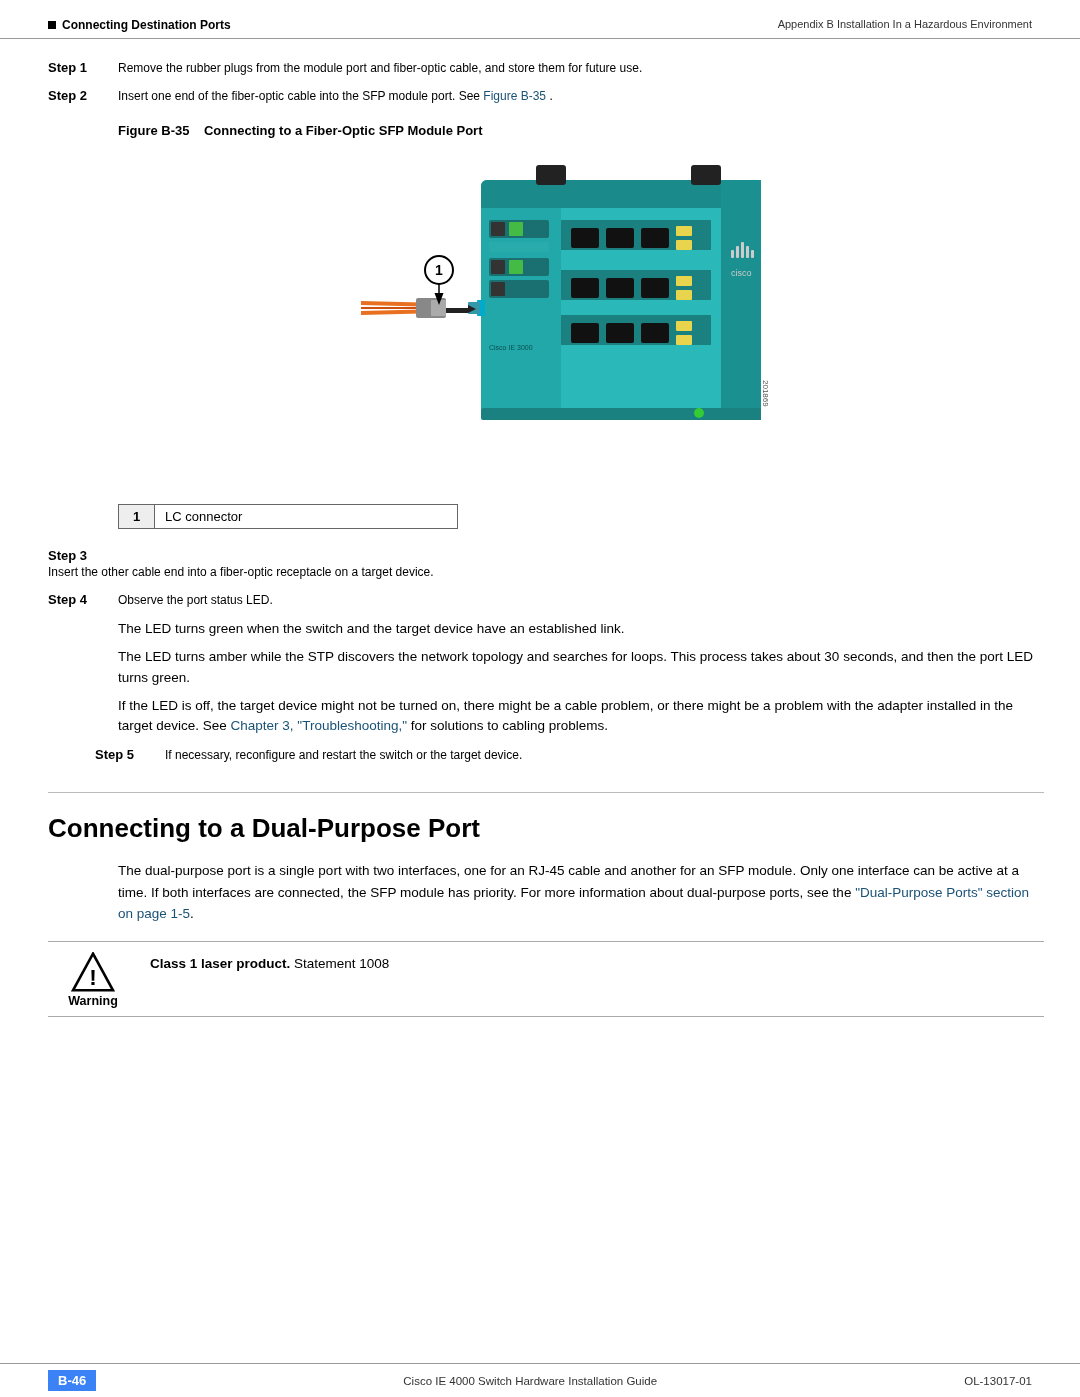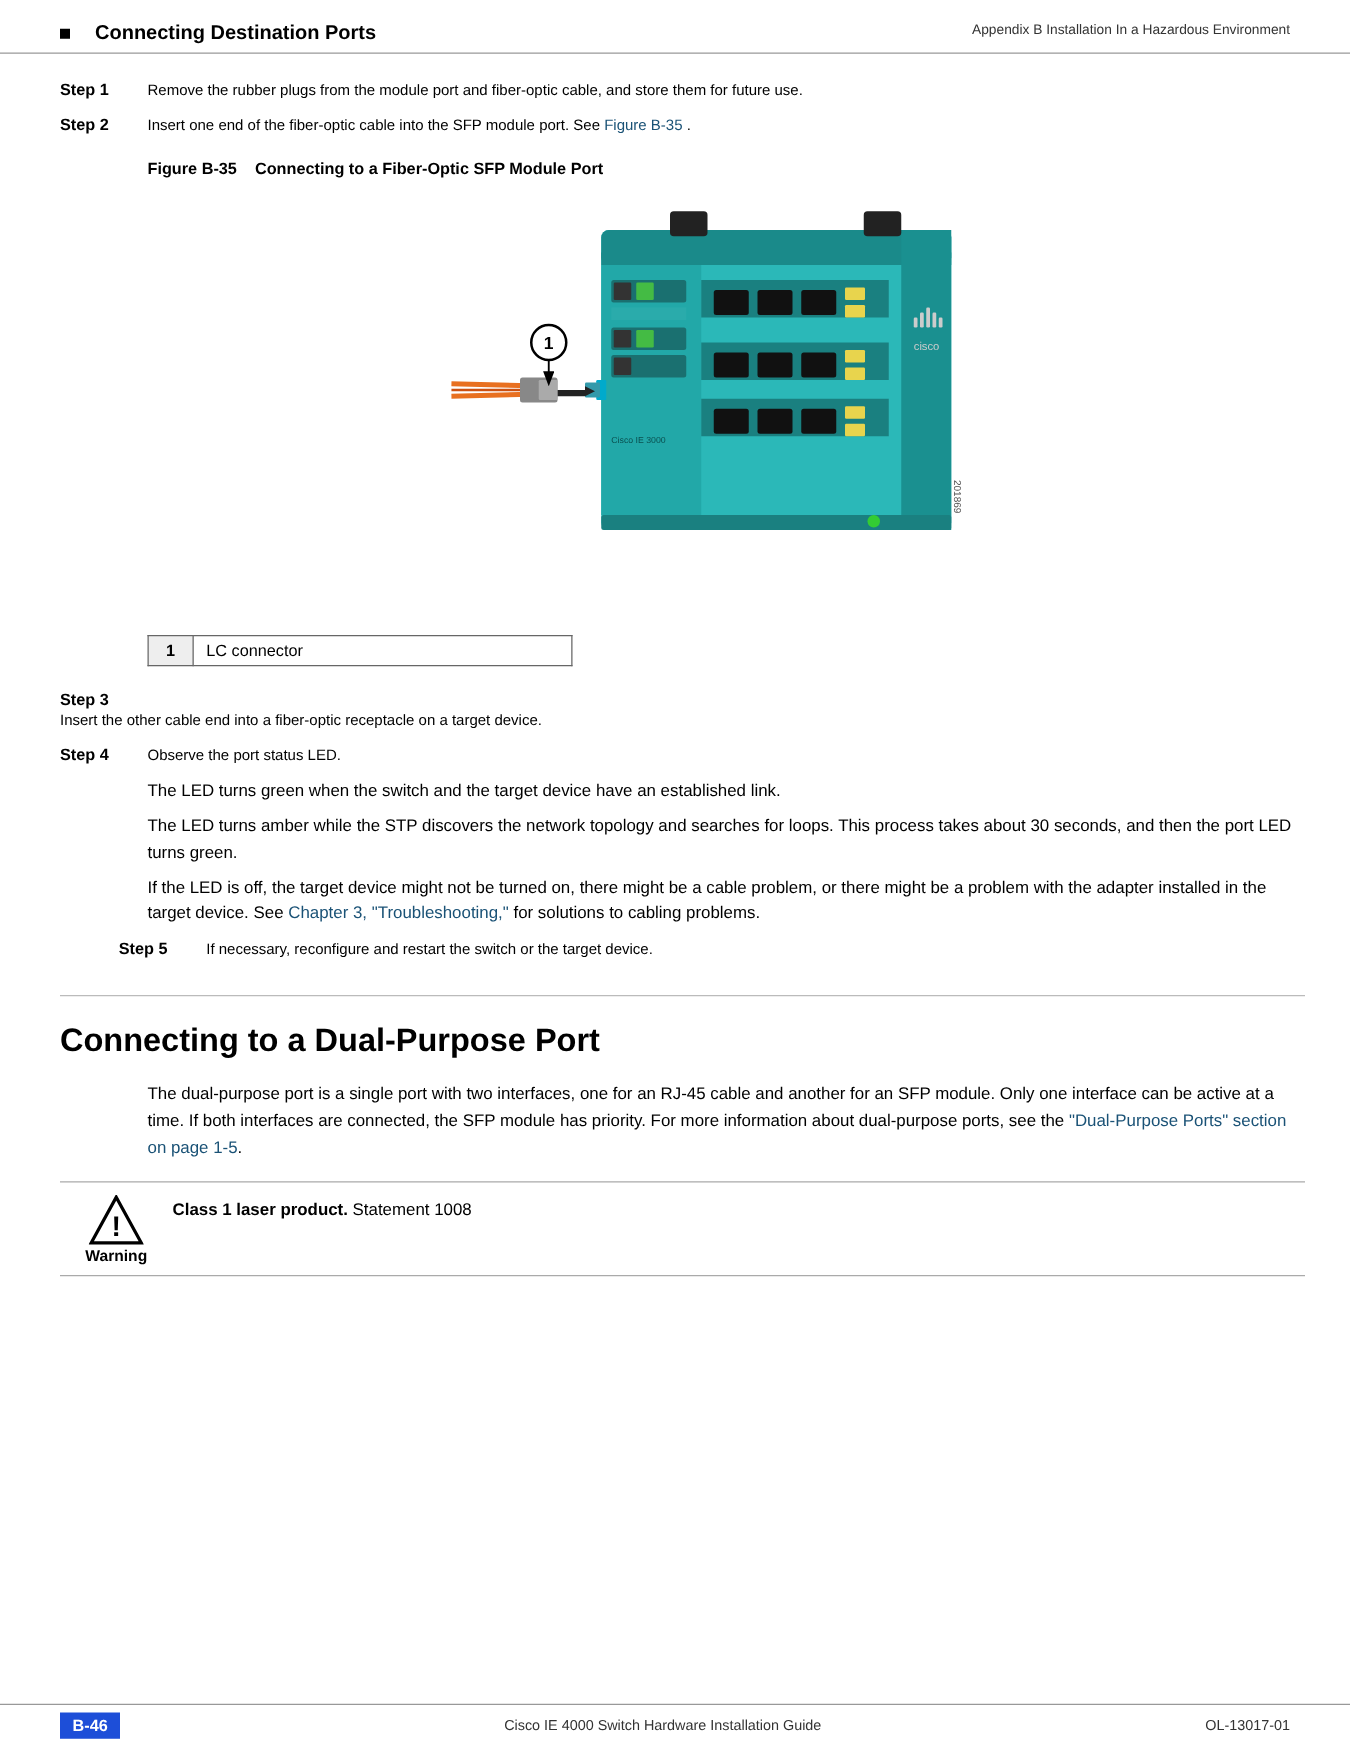--- a/index.html
+++ b/index.html
@@ -16,25 +16,25 @@
     
     .page-header {
       display: flex;
       justify-content: space-between;
       align-items: flex-start;
       padding: 18px 48px 6px 48px;
       border-bottom: 1px solid #999;
       margin-bottom: 0;
     }
     .header-left {
-      font-size: 16px;
+      font-size: 12px;
       font-weight: bold;
       display: flex;
       align-items: center;
-      gap: 20px;
+      gap: 6px;
       justify-content: center;
     }
     .header-left-square {
       width: 8px;
       height: 8px;
       background: #000;
       display: inline-block;
     }
     .header-right {
       font-size: 11px;
@@ -159,39 +159,40 @@
     }
     .warning-label {
       font-size: 12.5px;
       font-weight: bold;
       margin-top: 2px;
     }
     .warning-text {
       font-size: 13.5px;
       line-height: 1.5;
       padding-top: 4px;
+      margin-left: 12px;
     }
     .warning-text strong {
       font-weight: bold;
     }
 
     
     .page-footer {
       position: absolute;
       bottom: 0;
       left: 0;
       right: 0;
       border-top: 1px solid #999;
       display: flex;
       align-items: center;
       justify-content: space-between;
       padding: 6px 48px;
     }
     .footer-left-badge {
-      background: #1d4ed8;
+      background: #3b82f6;
       color: #fff;
       font-weight: bold;
       font-size: 13px;
       padding: 3px 10px;
     }
     .footer-center {
       font-size: 11.5px;
       color: #333;
     }
     .footer-right {

